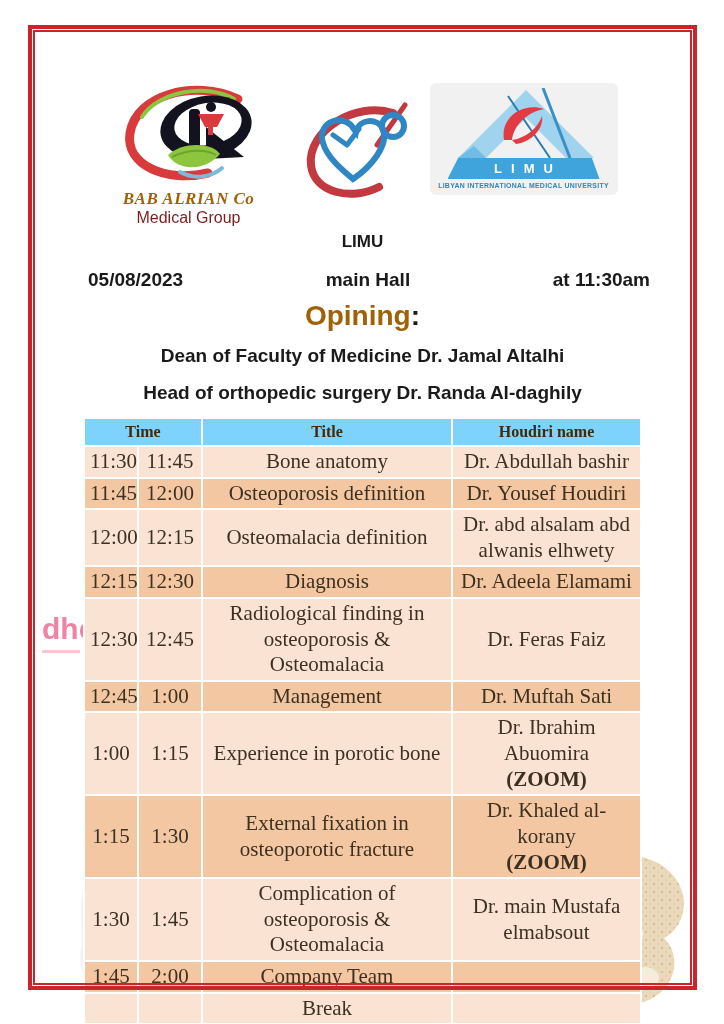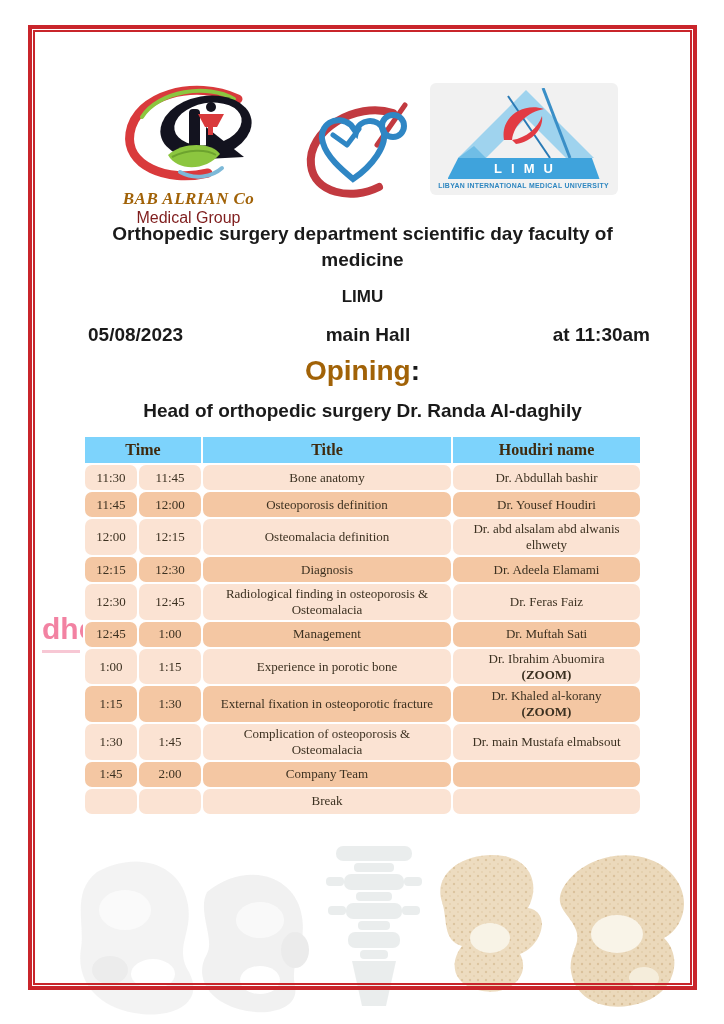--- a/index.html
+++ b/index.html
@@ -144,28 +144,27 @@
     font-family: "Liberation Serif", serif;
   }
   table.schedule th {
     background: #7dd3fc;
     color: #3f2a0e;
     font-weight: bold;
     font-size: 16px;
     padding: 4px 2px;
   }
   table.schedule td {
-    font-size: 13px;
+    font-size: 21px;
     color: #3c3121;
     text-align: center;
     vertical-align: middle;
     padding: 2px 5px;
     height: 25px;
     line-height: 1.22;
-    border-radius: 7px;
   }
   table.schedule tr:nth-child(odd) td { background: #fbe3d3; }
   table.schedule tr:nth-child(even) td { background: #f4c7a3; }
   table.schedule td.col-start { background: #f4c7a3; }
   .zoom-note { display: block; font-weight: bold; }
 </style>
 </head>
 <body>
 
 <div class="page">
@@ -263,33 +262,33 @@
           <path d="M97,0 L124,70" stroke="#3a8fc7" stroke-width="3"></path>
           <path d="M62,8 L104,70" stroke="#2a7ab5" stroke-width="2"></path>
           <path d="M58,52 C54,30 76,14 98,21 C82,24 68,36 66,52 Z" fill="#e23b43"></path>
           <path d="M66,52 C80,50 92,40 96,28 C98,40 86,54 70,56 Z" fill="#e23b43"></path>
         </svg>
         <div class="limu-band">LIMU</div>
         <div class="limu-caption">LIBYAN INTERNATIONAL MEDICAL UNIVERSITY</div>
       </div>
     </div>
 
-    <div class="main-title">Orthopedic surgery department scientific day faculty of medicine</div>
     <div class="line-univ">LIMU</div>
 
     <div class="date-row">
       <span>05/08/2023</span>
       <span>main Hall</span>
       <span>at 11:30am</span>
     </div>
 
     <div class="opening-line">
       <span class="opening-label">Opining</span><span class="opening-colon">:</span>
     </div>
 
+    <div class="speaker">Dean of Faculty of Medicine Dr. Jamal Altalhi</div>
     <div class="speaker">Head of orthopedic surgery Dr. Randa Al-daghily</div>
 
     <table class="schedule">
       <colgroup>
         <col style="width:52px">
           <col style="width:62px">
           <col style="width:248px">
           <col style="width:187px">
       </colgroup>
       <thead>

